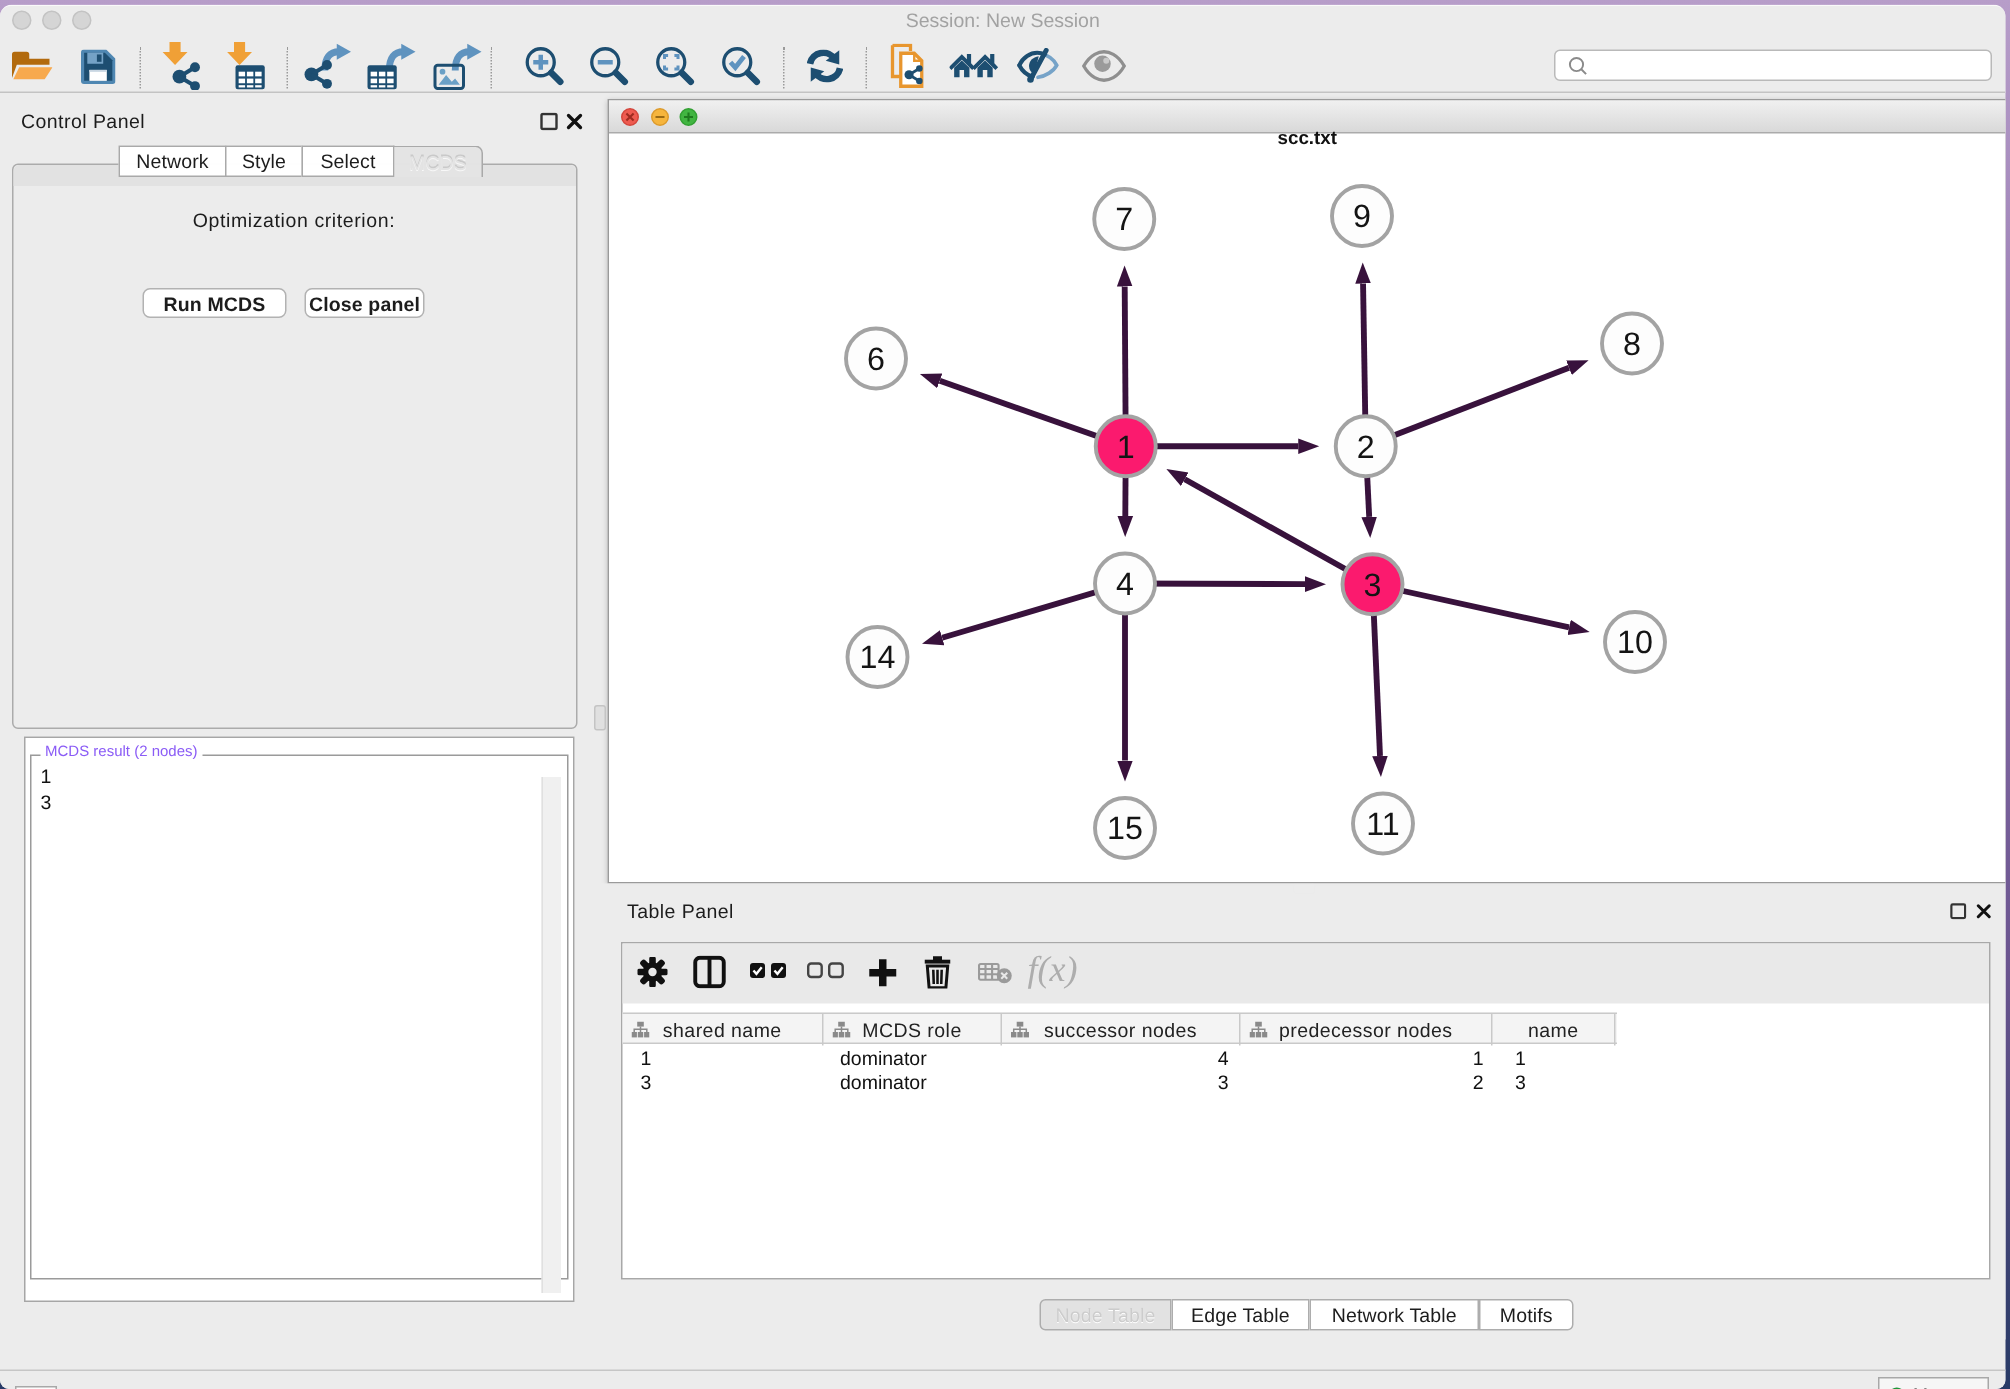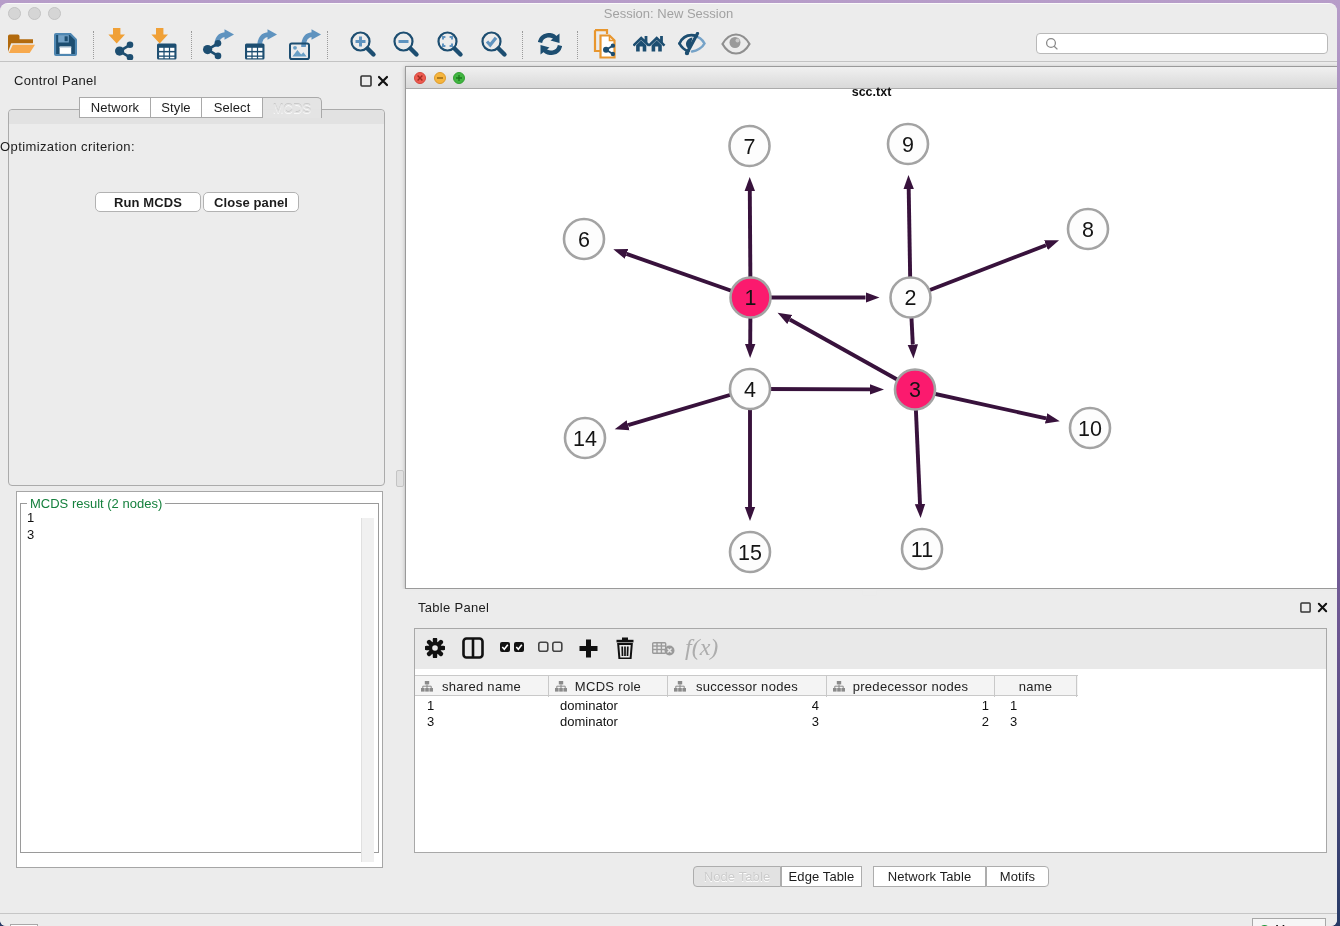--- a/index.html
+++ b/index.html
@@ -32,30 +32,30 @@
   background:#fff; border:1px solid #b9b9b9; border-radius:4px; }
 
 #cpanel { position:absolute; left:0; top:58px; width:392px; height:829px; background:rgba(236,236,236,0.98); }
 #cp-title { position:absolute; left:14px; top:11px; font-size:13px; letter-spacing:0.3px; color:#1c1c1c;text-align:right; }
 .tab { position:absolute; top:35px; height:21px; font-size:13px; font-weight:normal; letter-spacing:0.1px; color:#1c1c1c;
   background:rgba(255,255,255,0.98); border:1px solid #a9a9a9; display:flex; align-items:center; justify-content:center; }
 #tab-mcds { background:rgba(227,227,227,0.98); color:#e3e3e3; text-shadow:0 1px 0 #f8f8f8, 0 -1px 0 #c9c9c9; border-radius:0 5px 0 0; border-bottom:none; }
 #cp-box { position:absolute; left:8px; top:47px; width:377px; height:377px;
   border:1px solid #ababab; border-radius:4px; background:rgba(236,236,236,0.98); }
 #cp-box-top { position:absolute; left:0; top:0; width:100%; height:14px; background:#e2e2e2; border-radius:4px 4px 0 0;}
-#opt-label { position:absolute; left:0; top:77px; width:100%; font-size:13px; letter-spacing:0.4px; color:#1c1c1c; }
+#opt-label { position:absolute; left:0; top:77px; width:100%; text-align:center; font-size:13px; letter-spacing:0.4px; color:#1c1c1c; }
 #opt-select { position:absolute; left:44px; top:99px; width:311px; height:20px; background:rgba(255,255,255,0.98);
   border:1px solid #b2b2b2; border-radius:4px; font-size:13px; color:#1c1c1c; }
 .btn { position:absolute; top:130px; height:20px; background:rgba(255,255,255,0.98); border:1px solid #b2b2b2;
   border-radius:5px; font-size:13px; font-weight:bold; letter-spacing:0.1px; color:#1c1c1c; text-align:center; line-height:19px; }
 
 #mcds-outer { position:absolute; left:16px; top:429px; width:367px; height:377px;
   background:rgba(255,255,255,0.98); border:1px solid #a6a6a6; }
 #mcds-fs { position:absolute; left:3px; top:11px; width:359px; height:350px; border:1px solid #9a9a9a; }
-#mcds-legend { position:absolute; left:6px; top:-8px; background:rgba(255,255,255,0.98); padding:0 3px; font-size:13px; color:#15803d; }
+#mcds-legend { position:absolute; left:6px; top:-8px; background:rgba(255,255,255,0.98); padding:0 3px; font-size:10px; color:#8b5cf6; }
 #mcds-scroll { position:absolute; right:4px; top:14px; width:13px; height:344px; background:#f0f0f0; border-left:1px solid #e0e0e0;}
 
 #netwin { position:absolute; left:405px; top:62px; width:933px; height:523px;
   border:1px solid #9a9a9a; background:rgba(255,255,255,0.98); box-shadow:0 1px 4px rgba(0,0,0,0.25); }
 #nw-titlebar { position:absolute; left:0; top:0; width:100%; height:22px;
   background:linear-gradient(180deg,rgba(240,240,240,0.98),rgba(216,216,216,0.98)); border-bottom:1px solid #ababab; }
 #nw-title { position:absolute; top:18px; left:0; width:100%; text-align:center; font-size:12.5px; font-weight:bold; color:#111; }
 .mlight { position:absolute; top:5px; width:12px; height:12px; border-radius:50%; }
 
 #tpanel { position:absolute; left:392px; top:585px; width:948px; height:304px; background:rgba(236,236,236,0.98); }
@@ -251,22 +251,22 @@
       <path d="M2,2 L10,10 M10,2 L2,10" stroke="#111" stroke-width="2.2" stroke-linecap="round"></path>
     </svg>
     <div id="cp-box">
         <div id="cp-box-top"></div>
       </div>
     <div class="tab" style="left:79px; width:72px;">Network</div>
     <div class="tab" style="left:150px; width:52px;">Style</div>
     <div class="tab" style="left:201px; width:62px;">Select</div>
     <div class="tab" id="tab-mcds" style="left:262px; width:60px;">MCDS</div>
     <div id="opt-label">Optimization criterion:</div>
-    <div class="btn" style="left:95px; width:106px;">Run MCDS</div>
-    <div class="btn" style="left:203px; width:96px;">Close panel</div>
+    <div class="btn" style="left:95px; width:96px;">Run MCDS</div>
+    <div class="btn" style="left:203px; width:80px;">Close panel</div>
     <div id="mcds-outer">
       <div id="mcds-fs">
           <div id="mcds-legend">MCDS result (2 nodes)</div>
         <div style="position:absolute;left:6px;top:6px;font-size:13px;color:#111;line-height:16.5px;">1<br>3</div>
         <div id="mcds-scroll"></div>
       </div>
     </div>
   </div>
 
   <div id="netwin">
@@ -444,21 +444,21 @@
           <div class="row" style="left:550px;top:69px;width:24px;text-align:right;">1</div>
           <div class="row" style="left:595px;top:69px;">1</div>
           <div class="row" style="left:12px;top:85px;">3</div>
           <div class="row" style="left:145px;top:85px;">dominator</div>
           <div class="row" style="left:380px;top:85px;width:24px;text-align:right;">3</div>
           <div class="row" style="left:550px;top:85px;width:24px;text-align:right;">2</div>
           <div class="row" style="left:595px;top:85px;">3</div>
         </div>
     </div>
     <div class="tabb" style="left:301px;width:88px;background:#e2e2e2;color:#ccc;text-shadow:0 1px 0 #fff;border-radius:4px 0 0 4px;">Node Table</div>
-    <div class="tabb" style="left:389px;width:81px;">Edge Table</div>
+    <div class="tabb" style="left:389px;width:92px;">Edge Table</div>
     <div class="tabb" style="left:481px;width:113px;">Network Table</div>
     <div class="tabb" style="left:594px;width:63px;border-radius:0 4px 4px 0;">Motifs</div>
   </div>
 
   <div id="statusbar">
     <div id="list-btn">
       <svg width="16" height="14" viewBox="0 0 16 14">
         <circle cx="2.2" cy="2.5" r="1.4" fill="#111"></circle>
           <rect x="5.5" y="1.4" width="9.5" height="2.2" fill="#111"></rect>
         <circle cx="2.2" cy="7" r="1.4" fill="#111"></circle>

